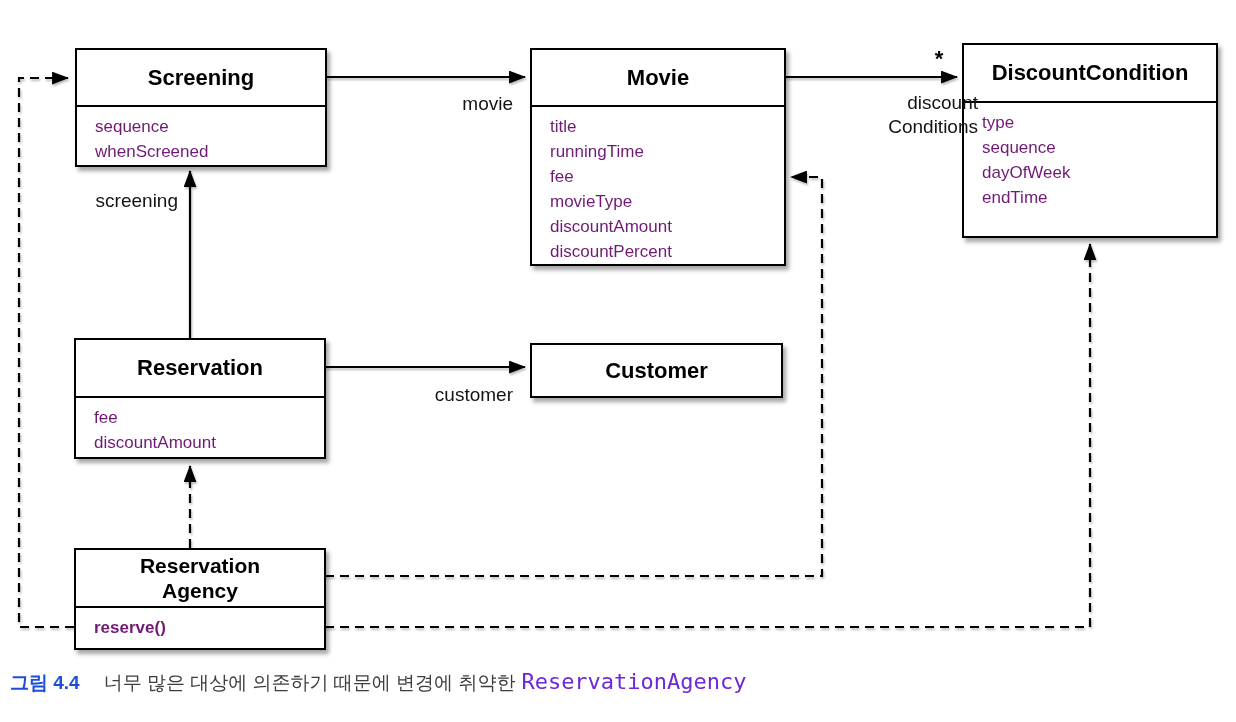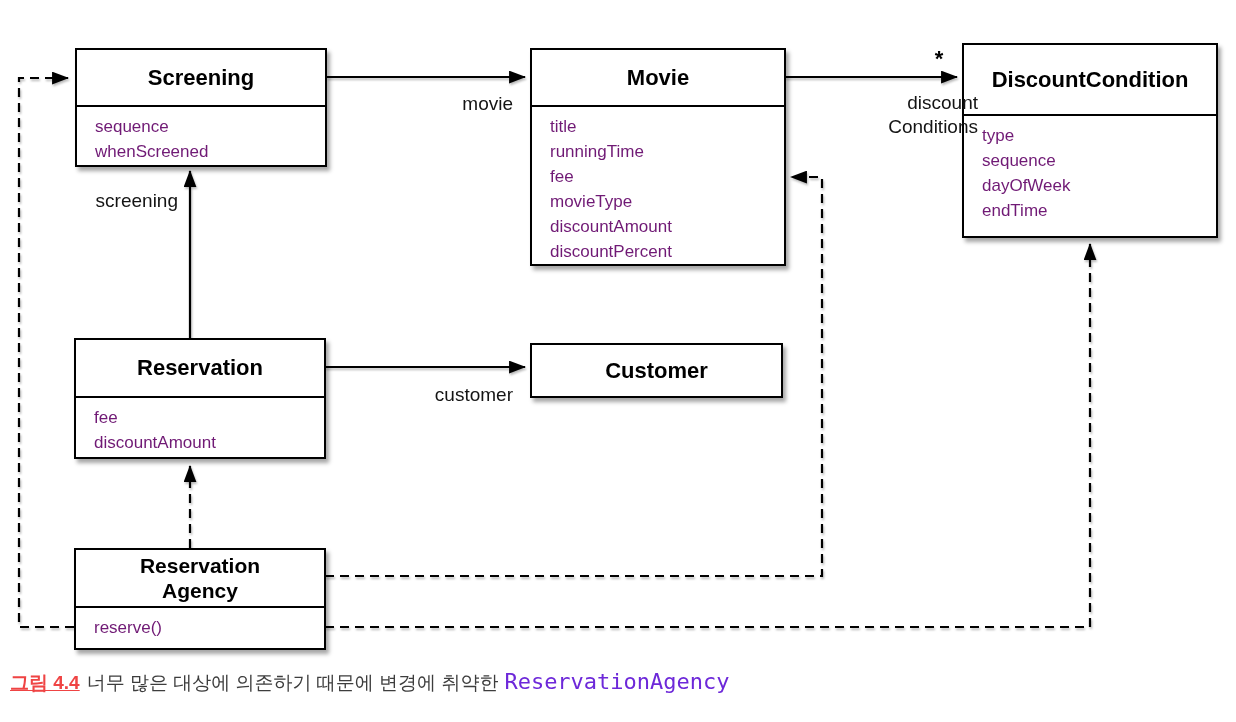--- a/index.html
+++ b/index.html
@@ -62,23 +62,22 @@
     position: absolute;
     left: 10px;
     top: 669px;
     font-size: 19px;
     line-height: 25px;
     color: #3d3d3d;
     white-space: nowrap;
   }
   #caption .caption-prefix {
     font-weight: bold;
-    color: #ef4444;
-    margin-right: 7px;
-    text-decoration: underline;
+    color: #1d4ed8;
+    margin-right: 24px;
   }
   #caption .caption-code {
     font-family: "DejaVu Sans Mono", "Liberation Mono", monospace;
     font-size: 22px;
     margin-left: 6px;
     color: #6d28d9;
   }
 </style>
 </head>
 <body>
@@ -121,21 +120,21 @@
       <div>title</div>
       <div>runningTime</div>
       <div>fee</div>
       <div>movieType</div>
       <div>discountAmount</div>
       <div>discountPercent</div>
     </div>
   </div>
 
   <div class="class-box" style="left:962px; top:43px; width:256px; height:195px;">
-    <div class="class-header with-divider" style="height:71px;">
+    <div class="class-header with-divider" style="height:58px;">
       <span>DiscountCondition</span>
     </div>
     <div class="class-attrs">
       <div>type</div>
       <div>sequence</div>
       <div>dayOfWeek</div>
       <div>endTime</div>
     </div>
   </div>
 
@@ -153,21 +152,21 @@
     <div class="class-header" style="height:51px;">
       <span>Customer</span>
     </div>
   </div>
 
   <div class="class-box" style="left:74px; top:548px; width:252px; height:102px;">
     <div class="class-header with-divider" style="height:58px; font-size:21px; line-height:25px;">
       <span>Reservation</span>
       <span>Agency</span>
     </div>
-    <div class="class-attrs" style="">
+    <div class="class-attrs" style="font-weight:bold;">
       <div>reserve()</div>
     </div>
   </div>
 
   <div class="edge-label right-align" style="left:380px; top:92px; width:133px;">movie</div>
 
   <div class="edge-label right-align" style="left:838px; top:91px; width:140px;">
     <div>discount</div>
     <div>Conditions</div>
   </div>

